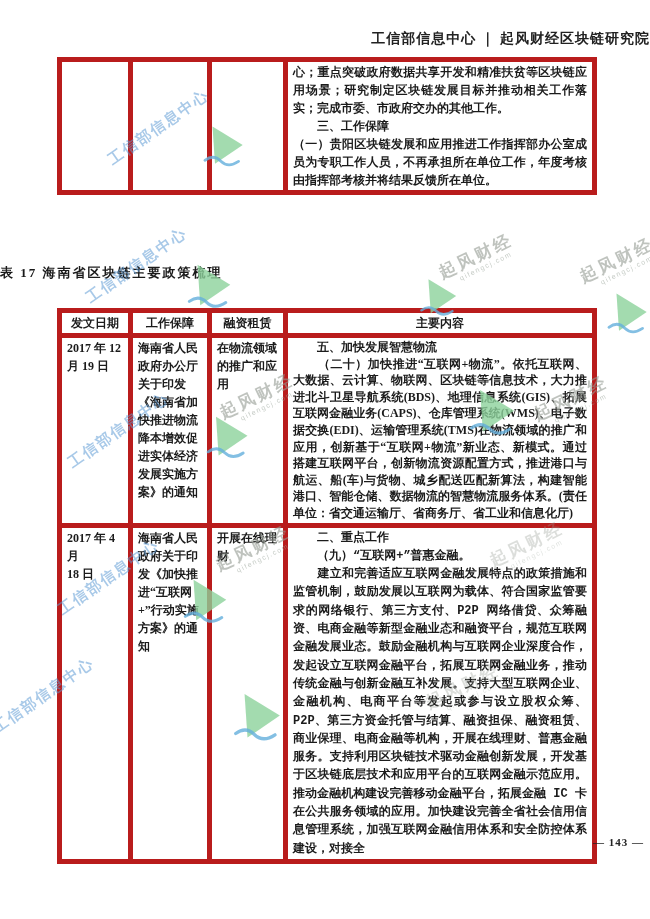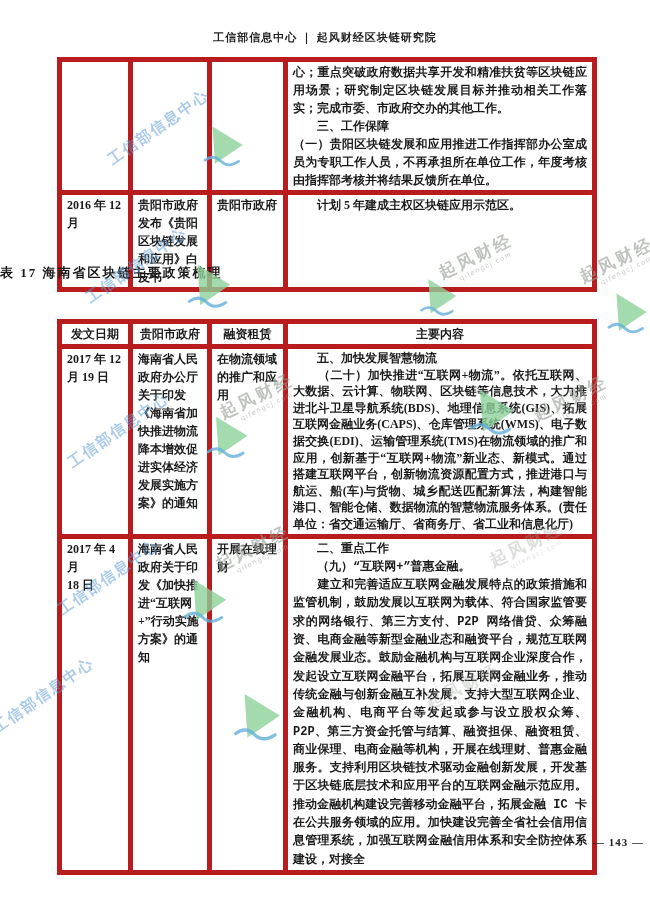--- a/index.html
+++ b/index.html
@@ -2,38 +2,38 @@
 <html><head>
 <meta charset="utf-8">
 <style>
   html,body { margin:0; padding:0; background:#ffffff; }
   .page {
     position:relative; width:650px; height:919px; background:#fff;
     font-family:"Liberation Serif","DejaVu Serif",serif;
     color:#1b1b1b; overflow:hidden;
   }
   .page-header {
-    position:absolute; top:30px; left:0; width:100%; text-align:center;
-    font-size:11px; font-weight:bold; letter-spacing:1px; color:#222;
+    position:absolute; top:30px; left:0; width:100%; text-align:right;
+    font-size:14px; font-weight:bold; letter-spacing:1px; color:#222;
   }
   .tbl {
     position:absolute; border-collapse:collapse; table-layout:fixed;
     border:2px solid #1c1c1c; background:transparent;
   }
   .tbl td {
     border:5px solid #b91c1c; vertical-align:top; padding:1px 5px;
     font-size:12px; line-height:18px; white-space:pre-wrap;
     overflow:hidden; font-weight:600;
   }
   .tbl td.c-content { text-align:justify; }
   .tbl td.th-cell { text-align:center; font-weight:bold; white-space:nowrap; padding:1px 2px; }
   .lh17 { line-height:16.6px !important; }
   .lh18 { line-height:18.3px !important;font-family:Liberation Mono, monospace; }
   .tbl1 { left:57px; top:57px; width:535px; }
-  .tbl2 { left:57px; top:319px; width:535px; }
+  .tbl2 { left:57px; top:308px; width:535px; }
   .tbl-title {
     position:absolute; top:264px; left:0; width:100%; text-align:left;
     font-size:13px; font-weight:bold; letter-spacing:2px; color:#1a1a1a;
   }
   .page-footer {
     position:absolute; top:836px; right:6px; font-size:11px;
     letter-spacing:1px; color:#222; font-weight:600;
   }
   
   .wm-blue {
@@ -73,43 +73,36 @@
       </colgroup>
     <tbody>
       <tr style="height:126px">
         <td></td>
         <td></td>
         <td></td>
         <td class="c-content">心；重点突破政府数据共享开发和精准扶贫等区块链应用场景；研究制定区块链发展目标并推动相关工作落实；完成市委、市政府交办的其他工作。
 　　三、工作保障
 （一）贵阳区块链发展和应用推进工作指挥部办公室成员为专职工作人员，不再承担所在单位工作，年度考核由指挥部考核并将结果反馈所在单位。</td>
       </tr>
-      <tr style="height:65px">
-        <td>2016 年 12
-月</td>
-        <td>贵阳市政府发布《贵阳区块链发展和应用》白皮书</td>
-        <td>贵阳市政府</td>
-        <td class="c-content">　　计划 5 年建成主权区块链应用示范区。</td>
-      </tr>
     </tbody>
   </table>
 
   <div class="tbl-title">表 17 海南省区块链主要政策梳理</div>
 
   <table class="tbl tbl2">
     <colgroup>
         <col style="width:71px">
         <col style="width:79px">
         <col style="width:76px">
         <col style="width:309px">
       </colgroup>
     <tbody>
       <tr style="height:21px">
         <td class="th-cell">发文日期</td>
-        <td class="th-cell">贵阳市政府</td>
+        <td class="th-cell">工作保障</td>
         <td class="th-cell">融资租赁</td>
         <td class="th-cell">主要内容</td>
       </tr>
       <tr style="height:183px">
         <td>2017 年 12
 月 19 日</td>
         <td>海南省人民政府办公厅关于印发《海南省加快推进物流降本增效促进实体经济发展实施方案》的通知</td>
         <td>在物流领域的推广和应用</td>
         <td class="c-content lh17">　　五、加快发展智慧物流
 　　（二十）加快推进“互联网+物流”。依托互联网、大数据、云计算、物联网、区块链等信息技术，大力推进北斗卫星导航系统(BDS)、地理信息系统(GIS)、拓展互联网金融业务(CAPS)、仓库管理系统(WMS)、电子数据交换(EDI)、运输管理系统(TMS)在物流领域的推广和应用，创新基于“互联网+物流”新业态、新模式。通过搭建互联网平台，创新物流资源配置方式，推进港口与航运、船(车)与货物、城乡配送匹配新算法，构建智能港口、智能仓储、数据物流的智慧物流服务体系。(责任单位：省交通运输厅、省商务厅、省工业和信息化厅)</td>

